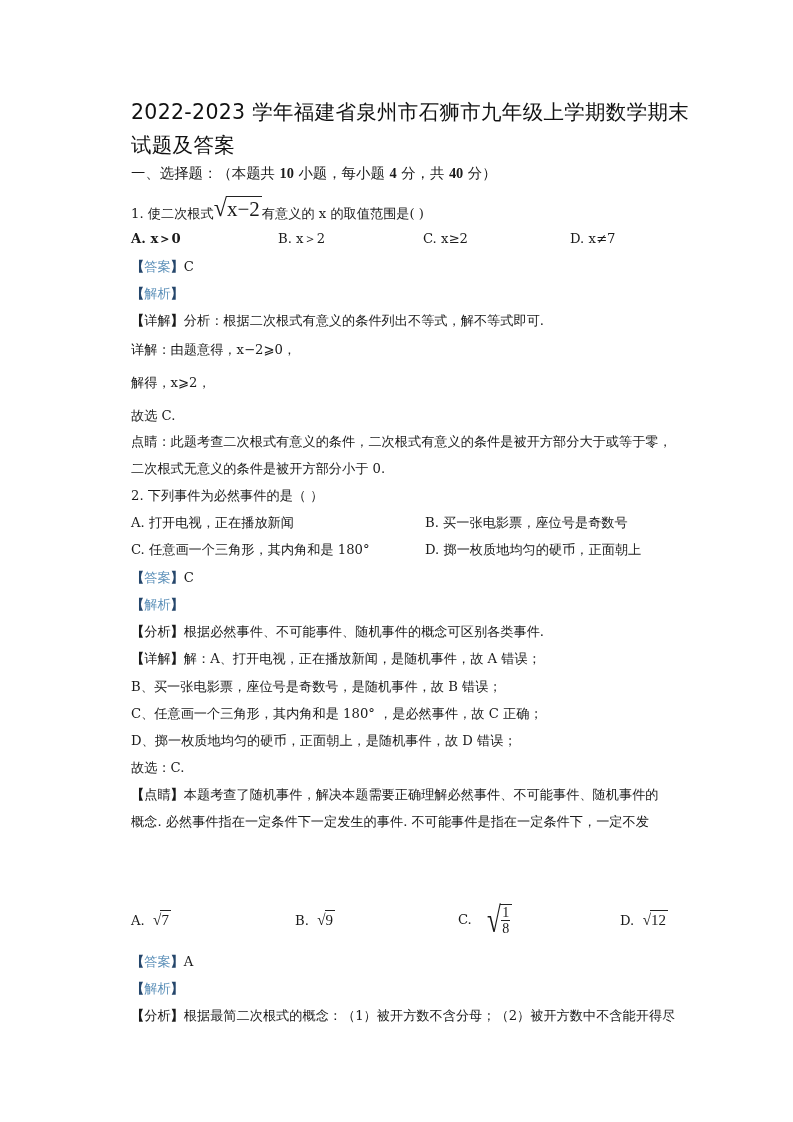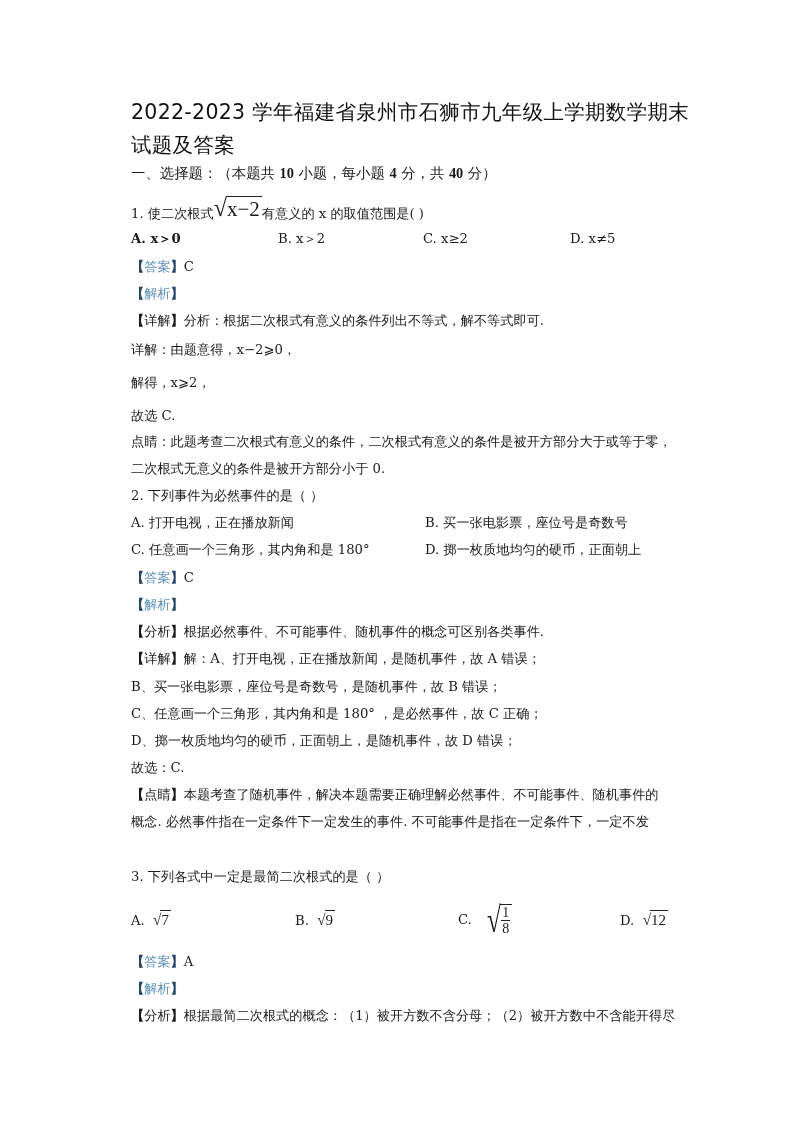--- a/index.html
+++ b/index.html
@@ -36,21 +36,21 @@
   <div class="line section-head" style="top:164px;">
     <span>一、选择题：（本题共 </span><b>10</b><span> 小题，每小题 </span><b>4</b><span> 分，共 </span><b>40</b><span> 分）</span>
   </div>
 
   <div class="line" style="top:196px;">
     <span>1. 使二次根式</span><span class="sqrt sqrt-big" style="vertical-align:2px;"><span class="rad">√</span><span class="body ital">x−2</span></span><span>有意义的 x 的取值范围是(     )</span>
   </div>
   <div class="opt" style="left:118px; top:230px;font-weight:bold;">A. x＞0</div>
   <div class="opt" style="left:265px; top:230px;">B. x＞2</div>
   <div class="opt" style="left:410px; top:230px;">C. x≥2</div>
-  <div class="opt" style="left:557px; top:230px;">D. x≠5</div>
+  <div class="opt" style="left:557px; top:230px;">D. x≠7</div>
 
   <div class="line" style="top:258px;">
     <span class="br">【</span><span class="tag-in">答案</span><span class="br">】</span><span>C</span>
   </div>
   <div class="line" style="top:285px;">
     <span class="br">【</span><span class="tag-in">解析</span><span class="br">】</span>
   </div>
   <div class="line" style="top:312px;">
     <span class="br" style="color:#1a1a1a;">【</span><span>详解</span><span class="br" style="color:#1a1a1a;">】</span><span>分析：根据二次根式有意义的条件列出不等式，解不等式即可.</span>
   </div>
@@ -80,21 +80,20 @@
   </div>
   <div class="line" style="top:678px;">B、买一张电影票，座位号是奇数号，是随机事件，故 B 错误；</div>
   <div class="line" style="top:705px;">C、任意画一个三角形，其内角和是 180° ，是必然事件，故 C 正确；</div>
   <div class="line" style="top:732px;">D、掷一枚质地均匀的硬币，正面朝上，是随机事件，故 D 错误；</div>
   <div class="line" style="top:759px;">故选：C.</div>
   <div class="line" style="top:786px;">
     <span class="br" style="color:#1a1a1a;">【</span><span>点睛</span><span class="br" style="color:#1a1a1a;">】</span><span>本题考查了随机事件，解决本题需要正确理解必然事件、不可能事件、随机事件的</span>
   </div>
   <div class="line" style="top:813px;">概念. 必然事件指在一定条件下一定发生的事件. 不可能事件是指在一定条件下，一定不发</div>
 
-  <div class="line" style="top:868px;">3. 下列各式中一定是最简二次根式的是（     ）</div>
 
   <div class="opt" style="left:118px; top:910px;">
     <span>A.</span>&nbsp;&nbsp;<span class="sqrt"><span class="rad">√</span><span class="body" style="font-size:15px;">7</span></span>
   </div>
   <div class="opt" style="left:282px; top:910px;">
     <span>B.</span>&nbsp;&nbsp;<span class="sqrt"><span class="rad">√</span><span class="body" style="font-size:15px;">9</span></span>
   </div>
   <div class="opt" style="left:445px; top:898px; height:44px; display:flex; align-items:center;">
     <span>C.</span>&nbsp;&nbsp;&nbsp;<span class="sqrt sqrt-frac"><span class="rad">√</span><span class="body">
           <span class="frac">

